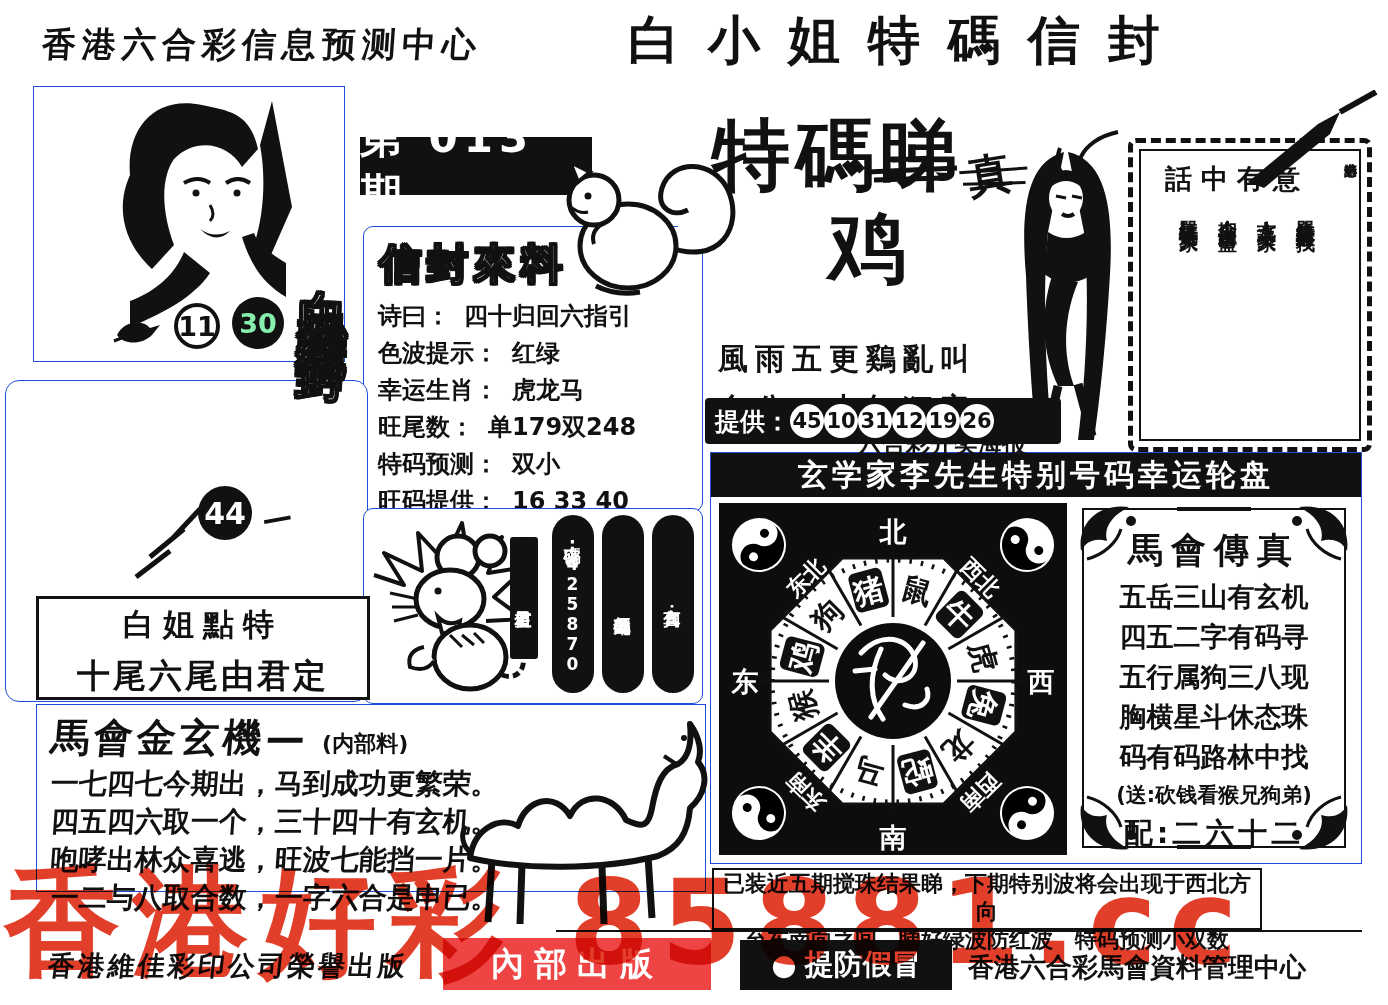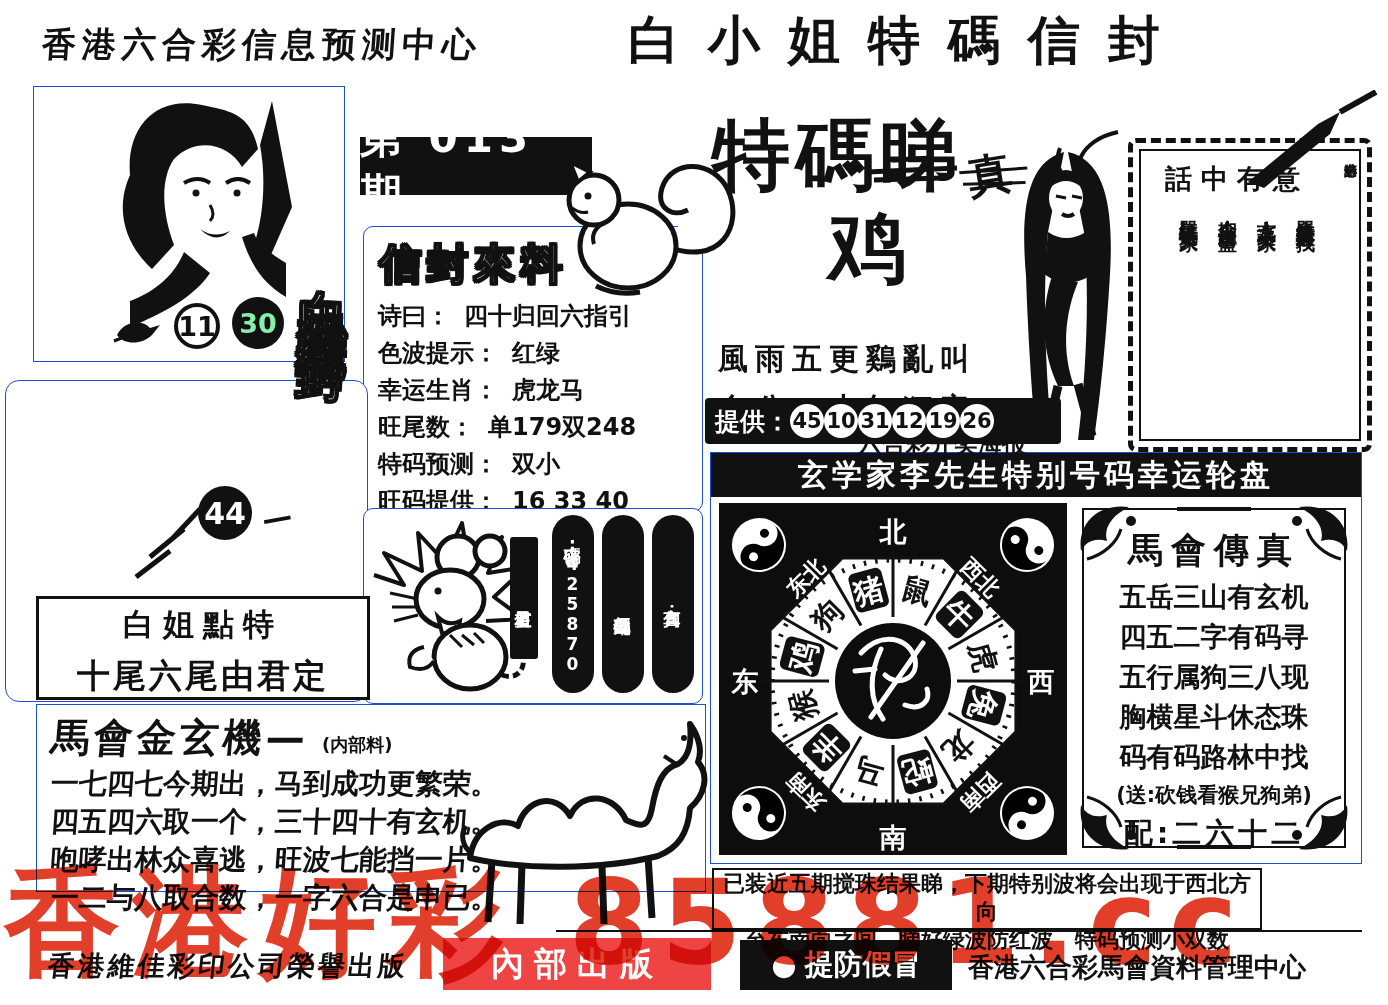--- a/index.html
+++ b/index.html
@@ -62,21 +62,21 @@
   
   .mouse-box{left:363px;top:508px;width:340px;height:196px;border-radius:10px;overflow:hidden;}
   .deity{position:absolute;left:146px;top:28px;width:28px;height:122px;background:#111;color:#fff;
          font-size:17px;font-weight:700;border-radius:3px;display:flex;align-items:center;justify-content:center;}
   .strips{position:absolute;left:188px;top:6px;display:flex;gap:8px;}
   .strip{width:42px;height:178px;background:#111;color:#fff;border-radius:21px;
          display:flex;align-items:center;justify-content:center;font-size:17px;font-weight:900;}
   
   .gold-box{left:36px;top:704px;width:670px;height:188px;padding:6px 14px;}
   .gold-title{font-size:39px;font-weight:900;letter-spacing:4px;display:inline-block;transform:skewX(-5deg);}
-  .gold-suffix{font-size:18px;font-weight:700;margin-left:8px;}
+  .gold-suffix{font-size:22px;font-weight:700;margin-left:8px;}
   .gold-line{font-size:28px;font-weight:800;line-height:38px;white-space:nowrap;transform:skewX(-4deg);}
   
   .panel{left:710px;top:452px;width:652px;height:412px;}
   .panel-title{height:44px;background:#111;color:#fff;font-size:30px;font-weight:900;letter-spacing:4px;}
   .fax{position:absolute;left:362px;top:46px;width:282px;height:358px;}
   .fax-title{position:absolute;top:28px;left:0;right:0;text-align:center;font-size:35px;font-weight:900;letter-spacing:8px;}
   .fax-lines{position:absolute;top:78px;left:0;right:0;text-align:center;font-size:27px;font-weight:800;line-height:40px;}
   .fax-gift{font-size:21px;font-weight:800;line-height:36px;}
   .fax-match{font-size:29px;font-weight:900;letter-spacing:4px;}
   

